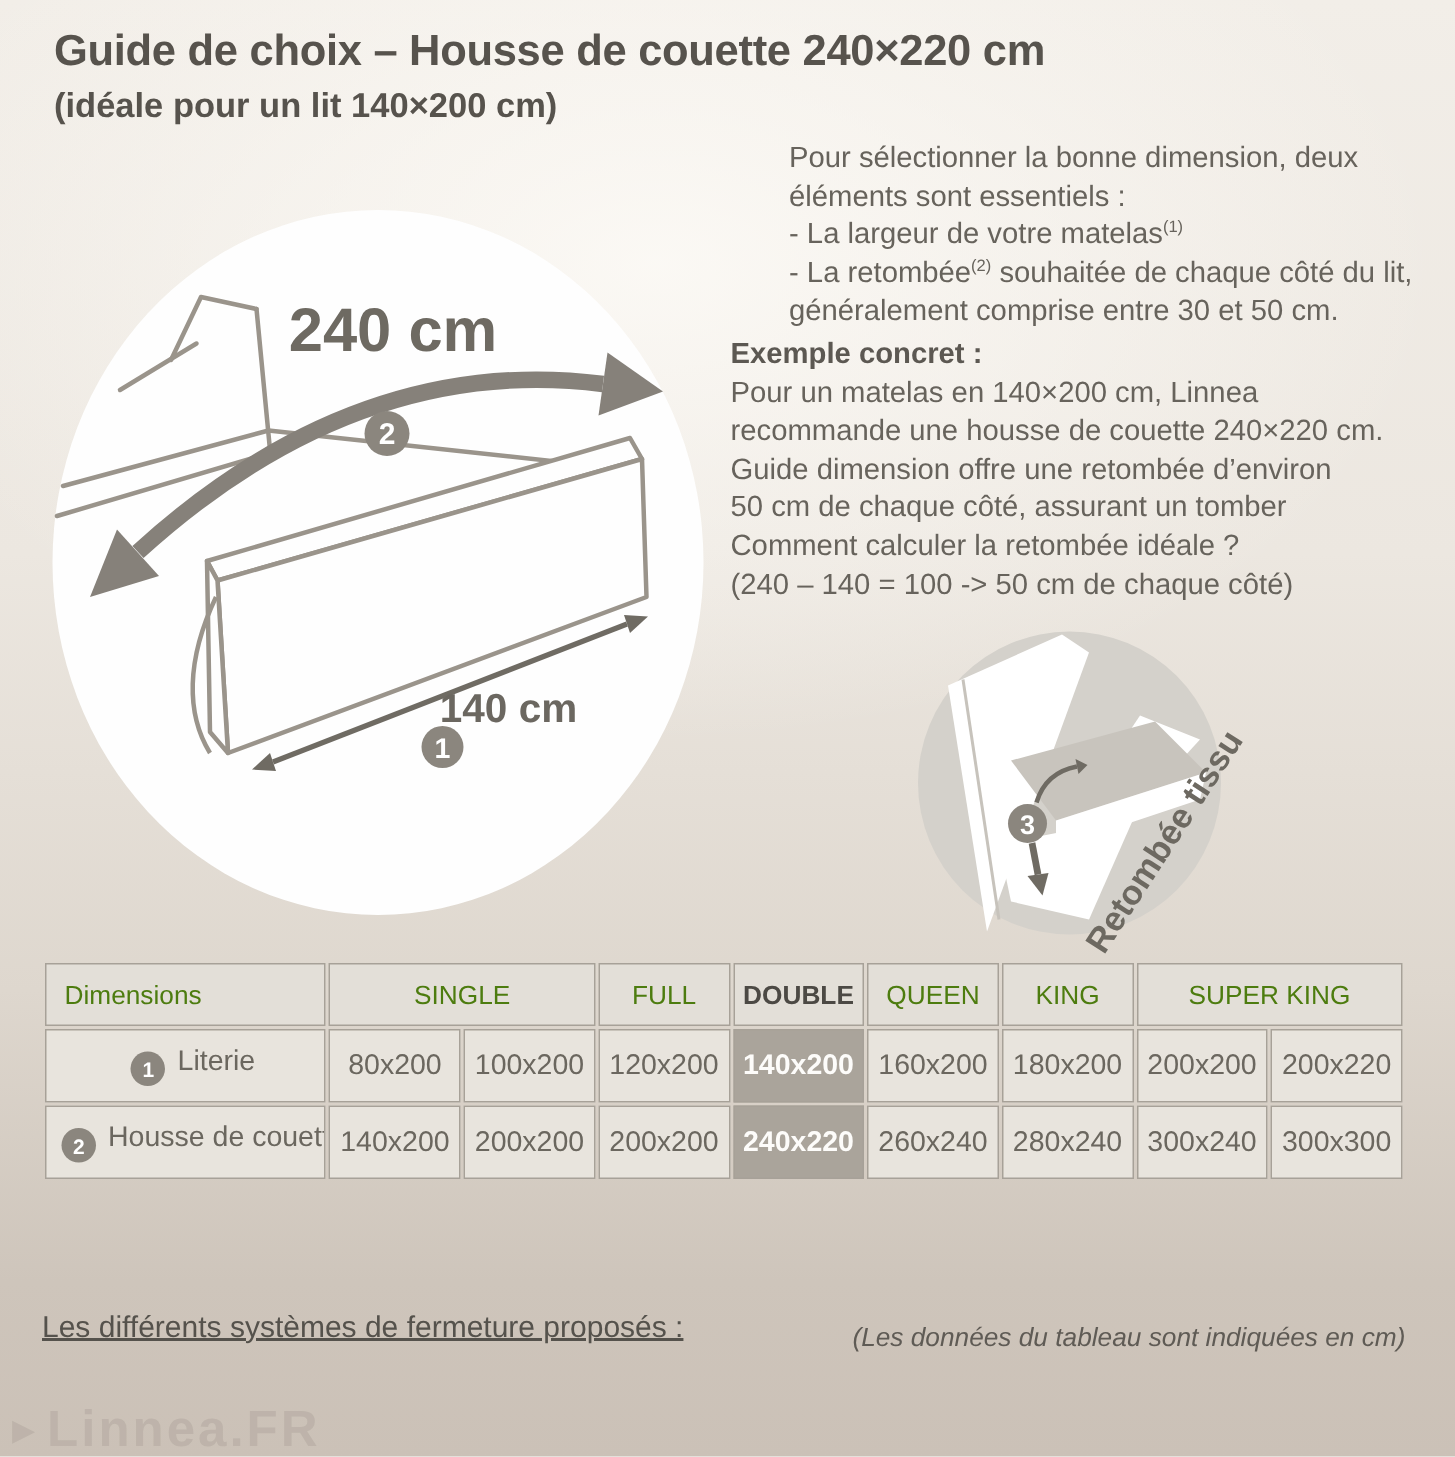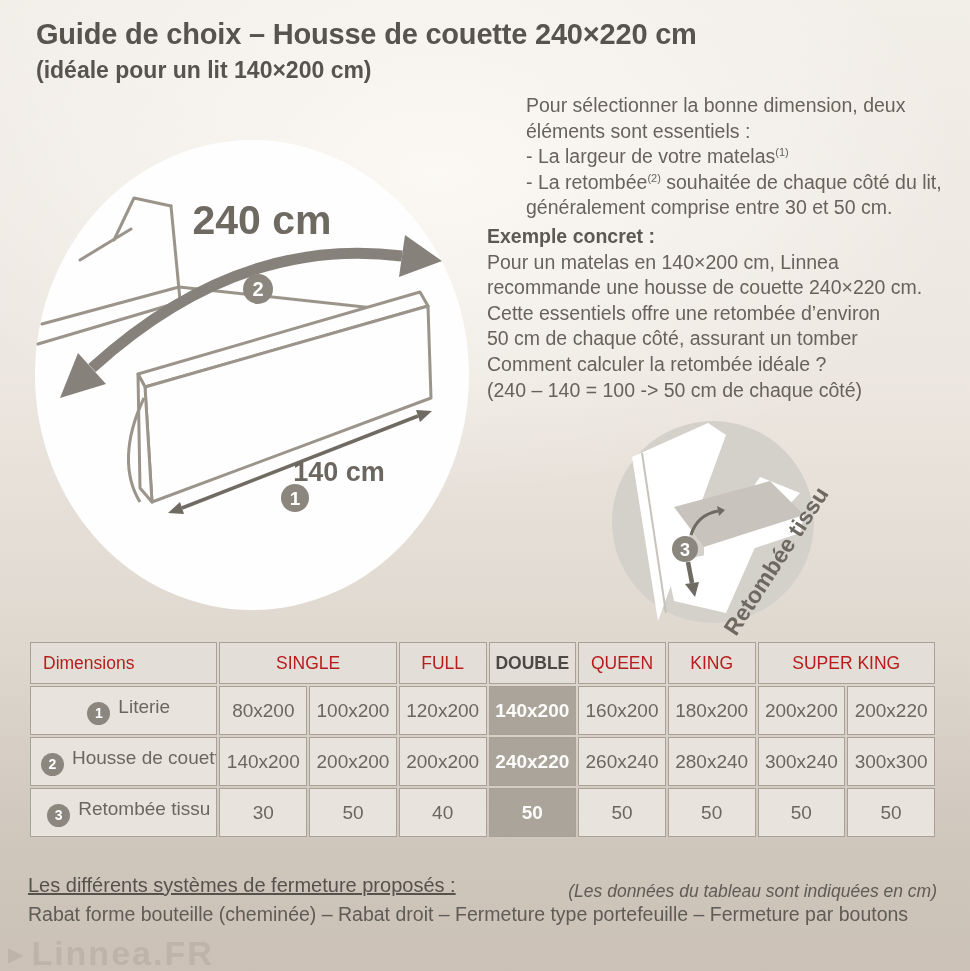--- a/index.html
+++ b/index.html
@@ -24,21 +24,21 @@
 
   
   .diag{position:absolute;}
   svg text{font-family:"Liberation Sans","DejaVu Sans",sans-serif;}
 
   
   .dim-table{position:absolute;left:28px;top:640px;width:909px;border-collapse:separate;
              border-spacing:2.5px;table-layout:fixed;}
   .dim-table th,.dim-table td{border:1.5px solid #a7a198;background:#e8e4dd;color:#6b675f;
              font-size:19px;font-weight:400;text-align:center;padding:0;overflow:hidden;white-space:nowrap;}
-  .dim-table thead th{background:#e3dfd8;color:#b91c1c;font-size:17.5px;height:40px;}
+  .dim-table thead th{background:#e3dfd8;color:#4d7c0f;font-size:17.5px;height:40px;}
   .dim-table thead th.first{ text-align:left;padding-left:12px;}
   .dim-table thead th.hl-head{font-weight:700;color:#4c4944;}
   .dim-table tbody td{height:47px;}
   .dim-table td.label-cell{text-align:center;padding-left:10px;}
   .dim-table td.hl{background:#aaa49b;color:#fdfcfa;font-weight:700;}
   .badge{display:inline-flex;align-items:center;justify-content:center;width:23px;height:23px;
          border-radius:50%;background:#8b867e;color:#fff;font-size:14px;font-weight:700;
          margin-right:8px;vertical-align:-5px;}
 
   .table-note{left:480px;width:457px;top:849px;text-align:right;font-size:17.5px;
@@ -63,21 +63,21 @@
     <div>éléments sont essentiels :</div>
     <div><span>- La largeur de votre matelas</span><sup>(1)</sup></div>
     <div><span>- La retombée</span><sup>(2)</sup><span> souhaitée de chaque côté du lit,</span></div>
     <div>généralement comprise entre 30 et 50 cm.</div>
   </div>
 
   <div class="abs txtblock example">
     <div class="bold">Exemple concret :</div>
     <div>Pour un matelas en 140×200 cm, Linnea</div>
     <div>recommande une housse de couette 240×220 cm.</div>
-    <div>Cette essentiels offre une retombée d’environ</div>
+    <div>Guide dimension offre une retombée d’environ</div>
     <div>50 cm de chaque côté, assurant un tomber</div>
     <div>Comment calculer la retombée idéale ?</div>
     <div>(240 – 140 = 100  -&gt; 50 cm de chaque côté)</div>
   </div>
 
   <svg class="diag" style="left:28px;top:134px;" width="448" height="478" viewBox="0 0 448 478">
     <ellipse cx="224" cy="241" rx="217" ry="235" fill="#fefefe"></ellipse>
 
     <g stroke="#9a948b" stroke-width="3" fill="none" stroke-linecap="round" stroke-linejoin="round">
       <path d="M 86 106 L 106 64 L 143 72"></path>
@@ -167,34 +167,22 @@
         <td class="label-cell"><span class="badge">2</span><span>Housse de couette</span></td>
         <td>140x200</td>
         <td>200x200</td>
         <td>200x200</td>
         <td class="hl">240x220</td>
         <td>260x240</td>
         <td>280x240</td>
         <td>300x240</td>
         <td>300x300</td>
       </tr>
-      <tr>
-        <td class="label-cell"><span class="badge">3</span><span>Retombée tissu</span></td>
-        <td>30</td>
-        <td>50</td>
-        <td>40</td>
-        <td class="hl">50</td>
-        <td>50</td>
-        <td>50</td>
-        <td>50</td>
-        <td>50</td>
-      </tr>
     </tbody>
   </table>
 
   <div class="abs table-note">(Les données du tableau sont indiquées en cm)</div>
 
   <div class="abs closures-head">Les différents systèmes de fermeture proposés :</div>
-  <div class="abs closures-text">Rabat forme bouteille (cheminée) – Rabat droit – Fermeture type portefeuille – Fermeture par boutons</div>
 
   <div class="abs watermark"><span class="tri">▶</span><span>Linnea.FR</span></div>
 
 </div>
 
 </body></html>

